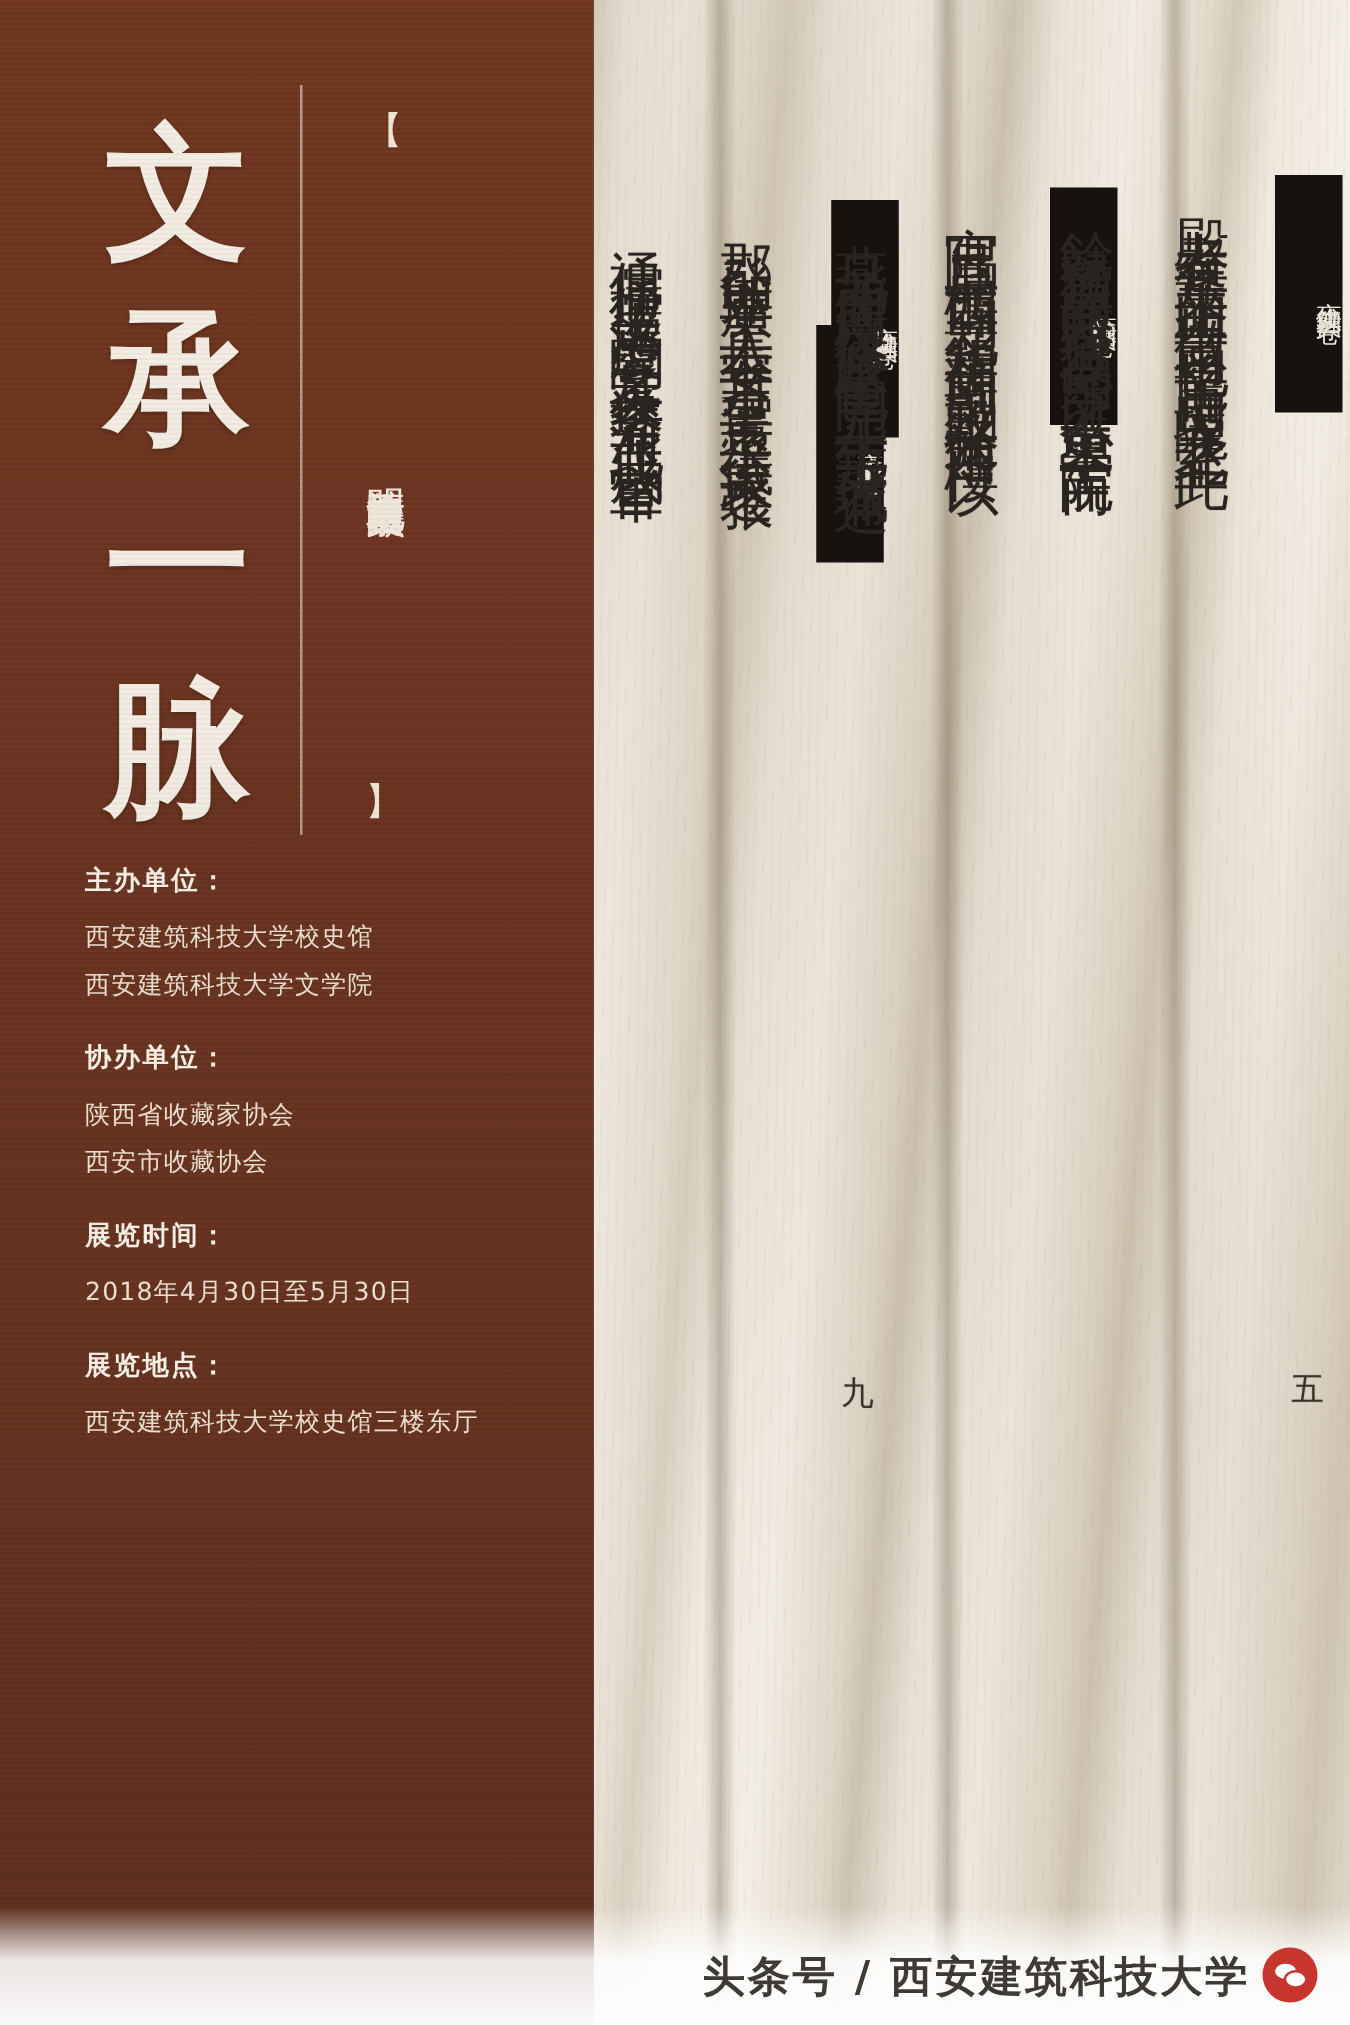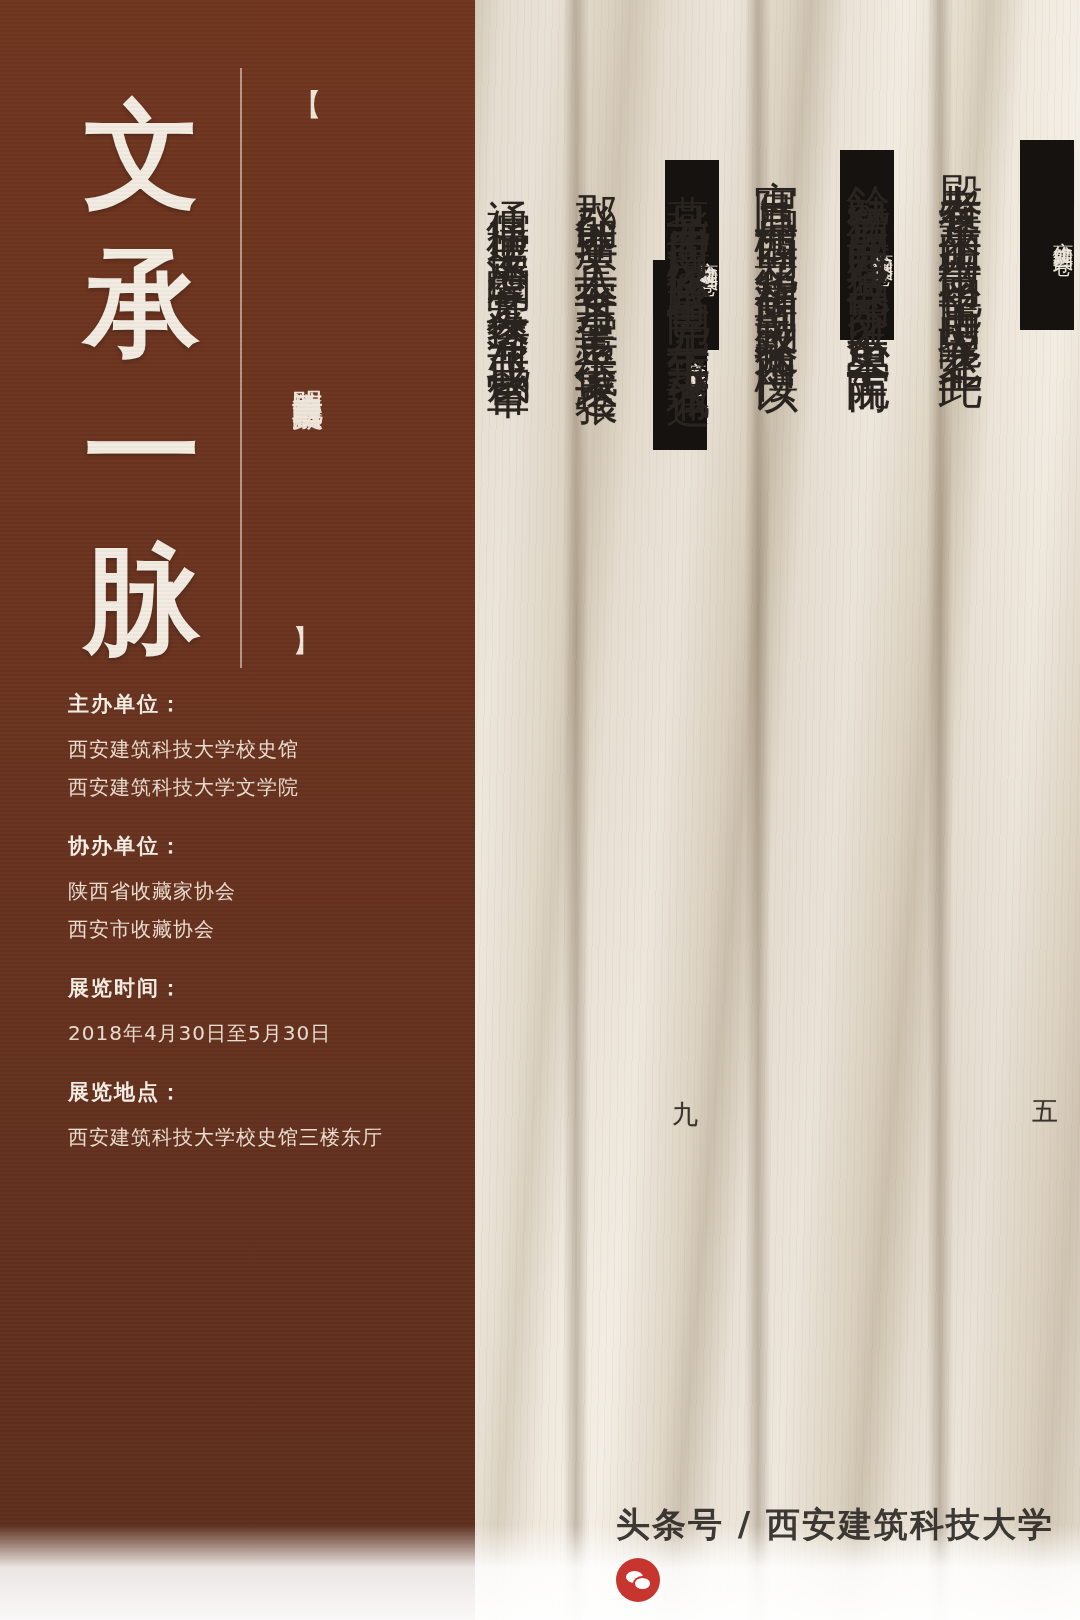--- a/index.html
+++ b/index.html
@@ -210,23 +210,22 @@
     bottom: 0;
     width: 1080px;
     height: 95px;
     background: linear-gradient(180deg, rgba(255,255,255,0) 0%, rgba(255,255,255,0.88) 45%, rgba(255,255,255,0.97) 100%);
   }
   .footer-inner {
     position: absolute;
     right: 26px;
     bottom: 14px;
     display: flex;
-    align-items: flex-start;
+    align-items: center;
     gap: 10px;
-    flex-direction: column;
   }
   .footer-text {
     font-family: "DejaVu Serif", "Liberation Serif", serif;
     font-size: 34px;
     color: #2e2a26;
     letter-spacing: 2px;
     font-weight: 700;
     opacity: 0.92;
   }
   .wechat-badge {

